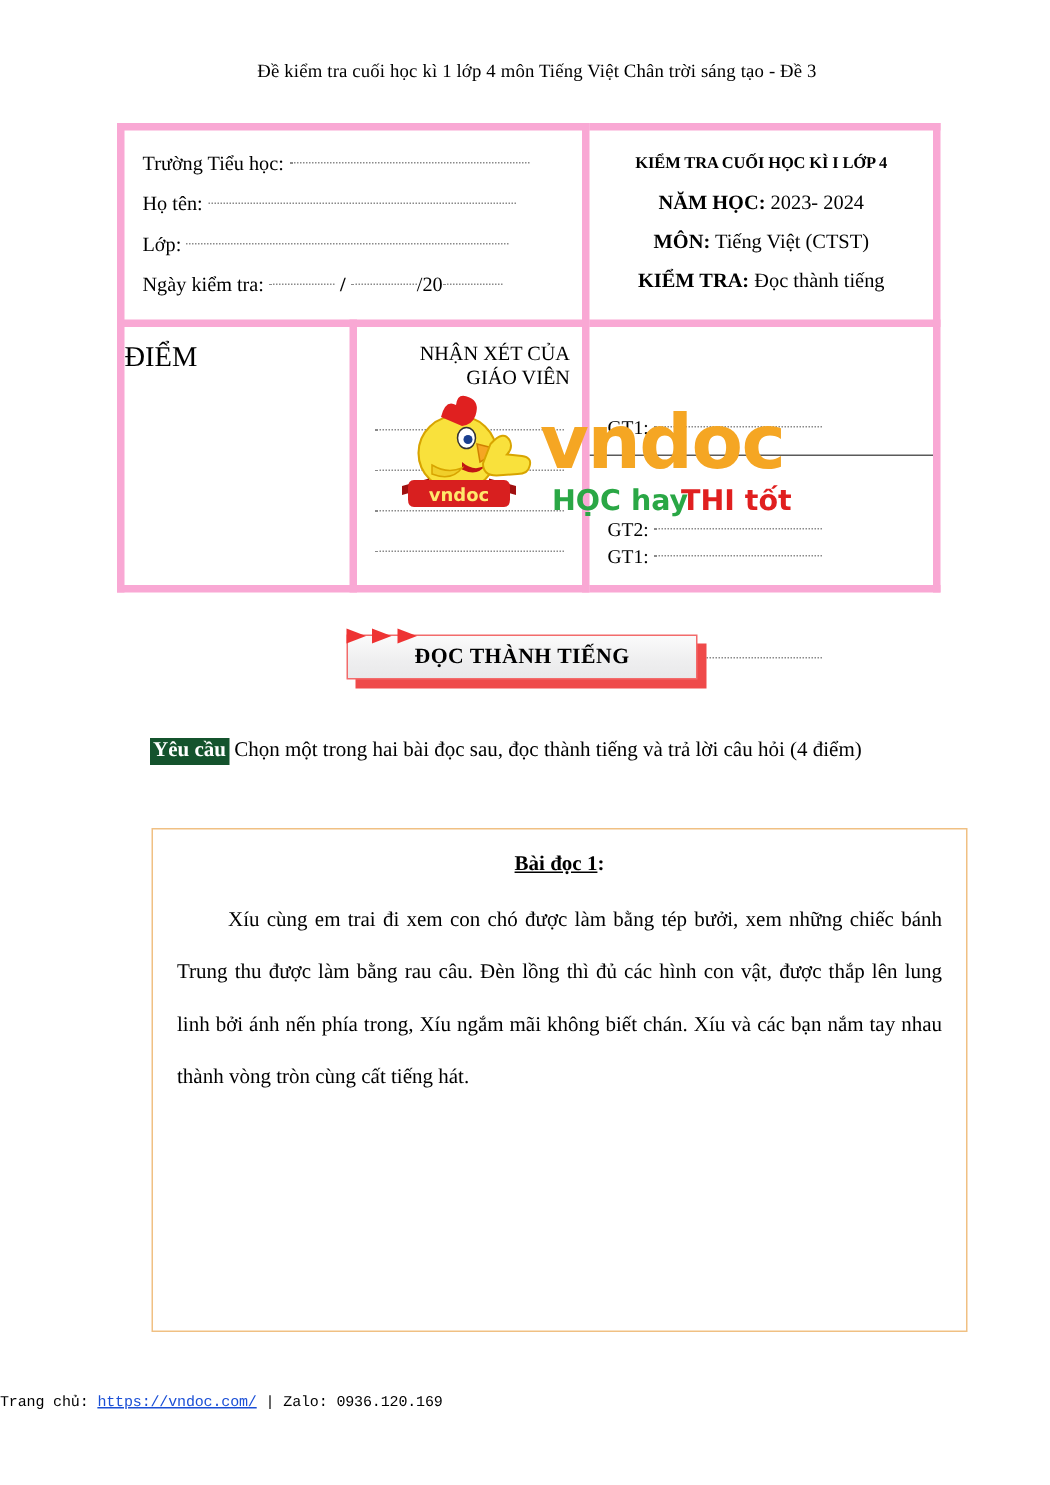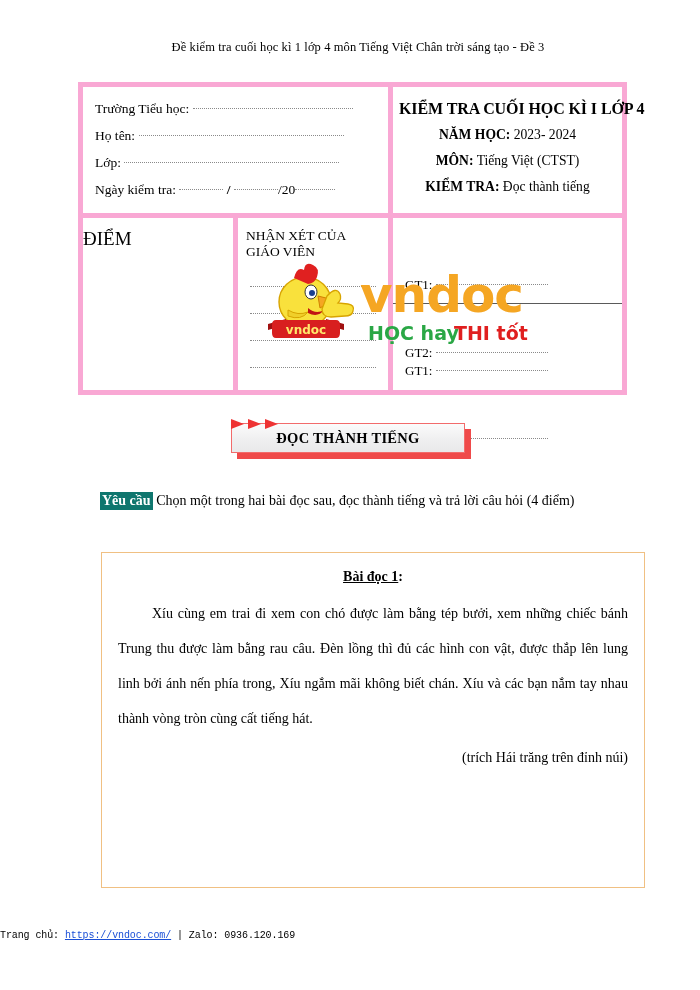--- a/index.html
+++ b/index.html
@@ -56,36 +56,36 @@
   .d-class  { width: 215px; }
   .d-short  { width: 44px; }
   .d-tail   { width: 40px; }
 
   .r-line {
     font-size: 13.6px;
     line-height: 26px;
     white-space: nowrap;
   }
   .r-line b { font-weight: bold; }
-  .r-big { font-size: 16px; font-weight: bold; letter-spacing: -.1px; }
+  .r-big { font-size: 11px; font-weight: bold; letter-spacing: -.1px; }
 
   
   .c-diem {
     width: 110px;
     padding-top: 10px !important;
     font-size: 19px;
     height: 172px;
   }
   .c-note {
     width: 248px;
     padding: 10px 8px 0 8px !important;
     position: relative;
   }
   .c-note .nx-title {
-    text-align: left;
+    text-align: right;
     font-size: 13.5px;
     margin-bottom: 0;
   }
   .nx-dots {
     border-bottom: 1px dotted #8a8a8a;
     height: 27px;
     margin: 0 4px;
   }
   .c-gt { width: 186px; padding: 0 !important; }
   .gt-sub {
@@ -134,21 +134,21 @@
   
   .req {
     position: absolute;
     left: 100px; top: 483px;
     width: 500px;
     font-size: 14px;
     line-height: 35px;
     text-align: justify;
   }
   .hl {
-    background: #0f766e;
+    background: #14532d;
     color: #fff;
     font-weight: bold;
     padding: 1px 2px 2px 2px;
   }
 
   
   .passage {
     position: absolute;
     left: 101px; top: 552px;
     width: 544px; height: 336px;
@@ -299,21 +299,20 @@
     <path d="M19 1 l13 5 l-13 5 z" fill="#ee3333"></path>
     <path d="M36 1 l13 5 l-13 5 z" fill="#ee3333"></path>
   </svg>
 </div>
 
 <div class="req"><span class="hl">Yêu cầu</span><span> Chọn một trong hai bài đọc sau, đọc thành tiếng và trả lời câu hỏi (4 điểm)</span></div>
 
 <div class="passage">
   <div class="p-title"><u>Bài đọc 1</u><span>:</span></div>
   <div class="p-body">Xíu cùng em trai đi xem con chó được làm bằng tép bưởi, xem những chiếc bánh Trung thu được làm bằng rau câu. Đèn lồng thì đủ các hình con vật, được thắp lên lung linh bởi ánh nến phía trong, Xíu ngắm mãi không biết chán. Xíu và các bạn nắm tay nhau thành vòng tròn cùng cất tiếng hát.</div>
-  <div class="p-attrib">(trích Hái trăng trên đỉnh núi)</div>
 </div>
 
 <div class="footer">
   <span>Trang chủ:</span>
   <a href="#">https://vndoc.com/</a>
   <span>|</span>
   <span>Zalo:</span>
   <span>0936.120.169</span>
 </div>
 

